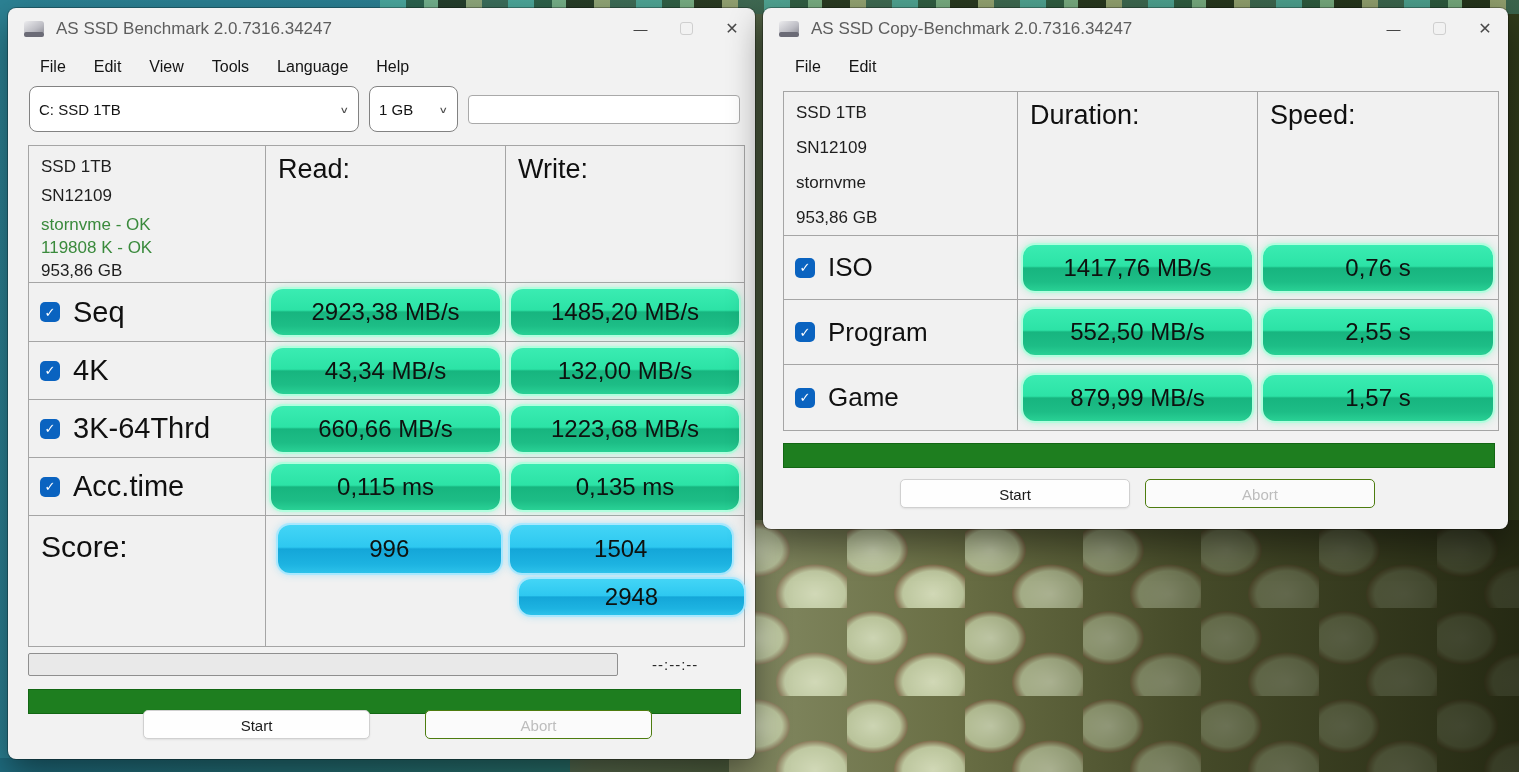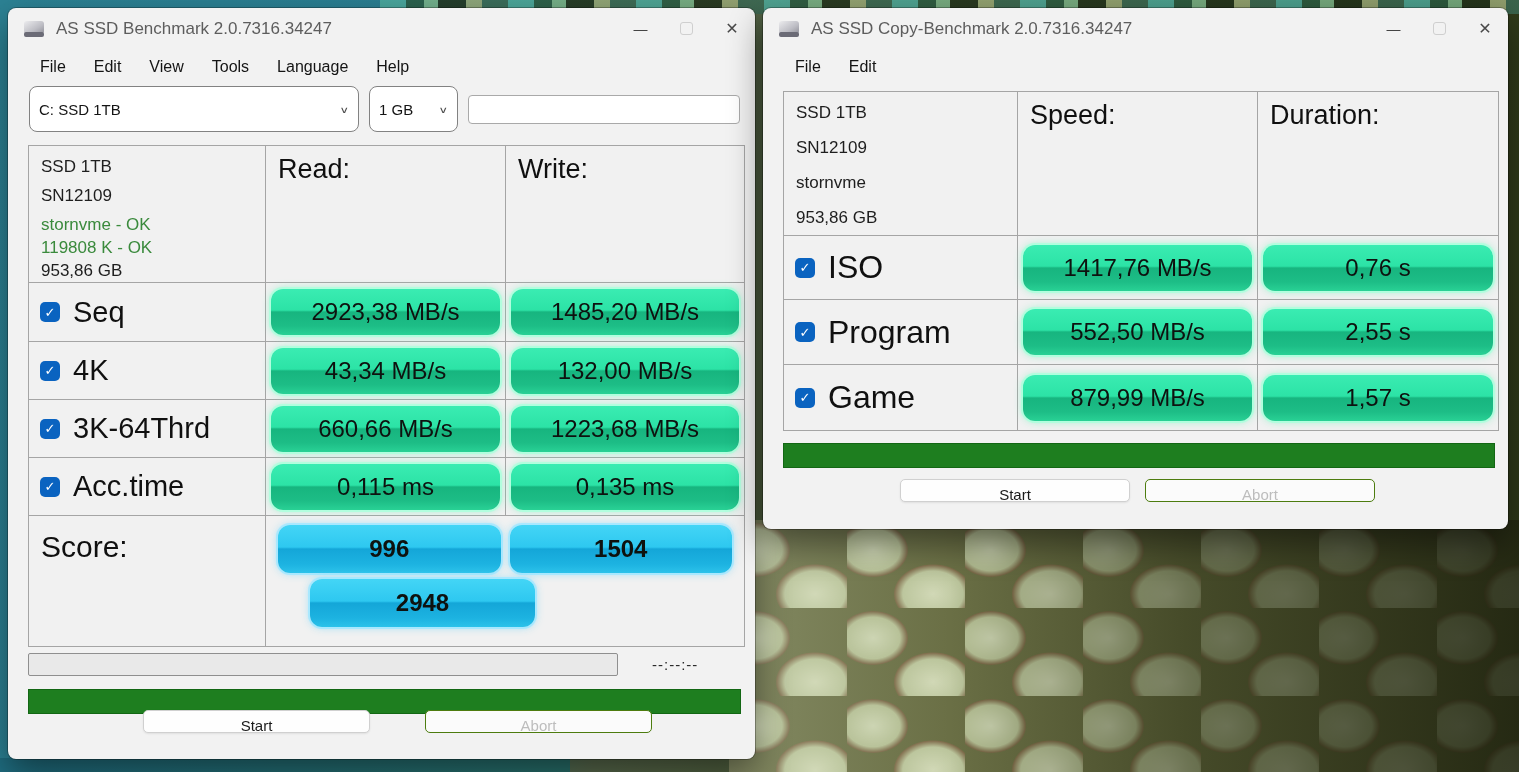--- a/index.html
+++ b/index.html
@@ -116,21 +116,21 @@
 
   .drive-cell { padding: 11px 12px; }
   .drive-line { font-size: 17px; color: #1e1e1e; margin-bottom: 9px; white-space: nowrap; }
   .drive-line.ok { color: #3a8a3c; margin-bottom: 3px; }
   #win-copy .drive-line { margin-bottom: 15px; }
 
   .col-header { padding: 8px 12px; font-size: 27px; color: #101010; }
 
   .label-cell { display: flex; align-items: center; padding-left: 11px; gap: 13px; }
   .row-label { font-size: 29px; color: #101010; }
-  #win-copy .row-label { font-size: 32px; }
+  #win-copy .row-label { font-size: 26px; }
 
   .checkbox {
     width: 20px; height: 20px; border-radius: 5px; background: #0a63c0;
     display: flex; align-items: center; justify-content: center;
     color: #fff; font-size: 13px; line-height: 1; flex: 0 0 auto;
   }
 
   .value-cell { display: flex; align-items: center; justify-content: center; padding: 5px; }
   .pill {
     flex: 1; height: 46px; border-radius: 12px;
@@ -140,42 +140,42 @@
   .pill.green {
     background: linear-gradient(180deg, #3aecb2 0%, #2ce3a6 46%, #17b57f 50%, #1dbd86 80%, #29d195 100%);
     box-shadow: 0 0 0 2px rgba(175,255,222,.9), 0 0 8px rgba(120,240,190,.85);
   }
   .pill.blue {
     background: linear-gradient(180deg, #43d5f6 0%, #2ec8f0 46%, #14a6d8 50%, #1db3e1 82%, #2cc2ea 100%);
     box-shadow: 0 0 0 2px rgba(165,232,255,.9), 0 0 8px rgba(120,215,250,.85);
   }
 
   .score-label-cell { padding: 14px 12px; font-size: 30px; color: #101010; }
-  .score-cell { grid-column: 2 / 4; display: flex; flex-direction: column; align-items: flex-start; padding-top: 9px; font-weight: bold; }
+  .score-cell { grid-column: 2 / 4; display: flex; flex-direction: column; align-items: flex-end; padding-top: 9px; }
   .score-row1 { display: flex; gap: 9px; width: 100%; padding: 0 12px; }
   .score-row1 .pill { height: 48px; flex: 1; }
-  .score-total { width: 225px; height: 48px; margin-top: 6px; flex: none; margin-left: 44px; }
+  .score-total { width: 225px; height: 36px; margin-top: 6px; flex: none; margin-left: 44px; }
 
   
   .progress-row { display: flex; align-items: center; margin: 6px 0 0 20px; }
   .progress-track {
     width: 590px; height: 23px; background: #e9e9e9;
     border: 1px solid #8f8f8f; border-radius: 2px;
   }
   .time-label { margin-left: 34px; font-size: 15px; color: #2b2b2b; letter-spacing: 1px; }
 
   .green-bar {
     height: 25px; background: #1e7e1f; margin-left: 20px; width: 713px;
     box-shadow: inset 0 0 0 1px rgba(0,60,0,.35);
   }
   #win-bench .green-bar { margin-top: 13px; }
   #win-copy .green-bar { margin-top: 12px; width: 712px; }
 
   .btn {
-    position: absolute; width: 227px; height: 23px; border-radius: 5px;
+    position: absolute; width: 227px; height: 29px; border-radius: 5px;
     font-size: 15px; font-family: inherit; text-align: center; line-height: 29px;
   }
   .btn.primary { background: #fefefe; border: 1px solid #d0d0d0; color: #1a1a1a;
     box-shadow: 0 1px 2px rgba(0,0,0,.08); }
   .btn.disabled { background: #fbfbfb; border: 1px solid #4d7c0f; color: #bdbdbd; }
   #win-bench .btn.start { left: 135px; top: 702px; }
   #win-bench .btn.abort { left: 417px; top: 702px; }
   #win-copy .btn { width: 230px; }
   #win-copy .btn.start { left: 137px; top: 471px; }
   #win-copy .btn.abort { left: 382px; top: 471px; }
@@ -346,22 +346,22 @@
   </div>
 
   <div class="bench-table">
 
     <div class="cell drive-cell">
       <div class="drive-line">SSD 1TB</div>
       <div class="drive-line">SN12109</div>
       <div class="drive-line">stornvme</div>
       <div class="drive-line">953,86 GB</div>
     </div>
+    <div class="cell col-header">Duration:</div>
     <div class="cell col-header">Speed:</div>
-    <div class="cell col-header">Duration:</div>
 
     <div class="cell label-cell">
       <span class="checkbox">
           <span>✓</span>
         </span>
       <span class="row-label">ISO</span>
     </div>
     <div class="cell value-cell">
         <div class="pill green">1417,76 MB/s</div>
       </div>

